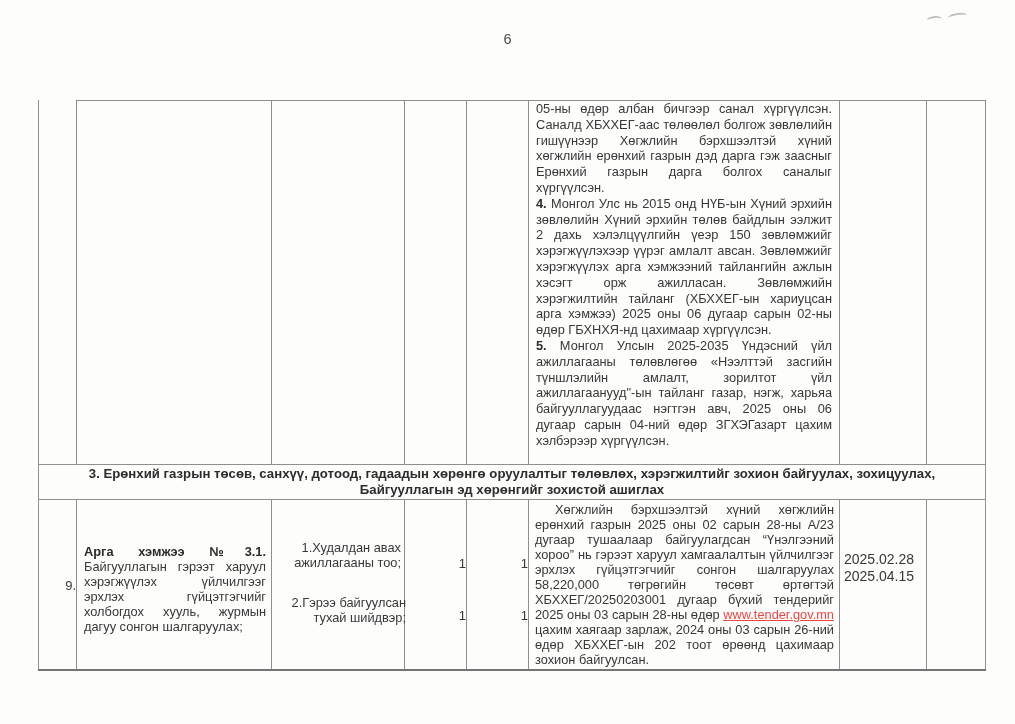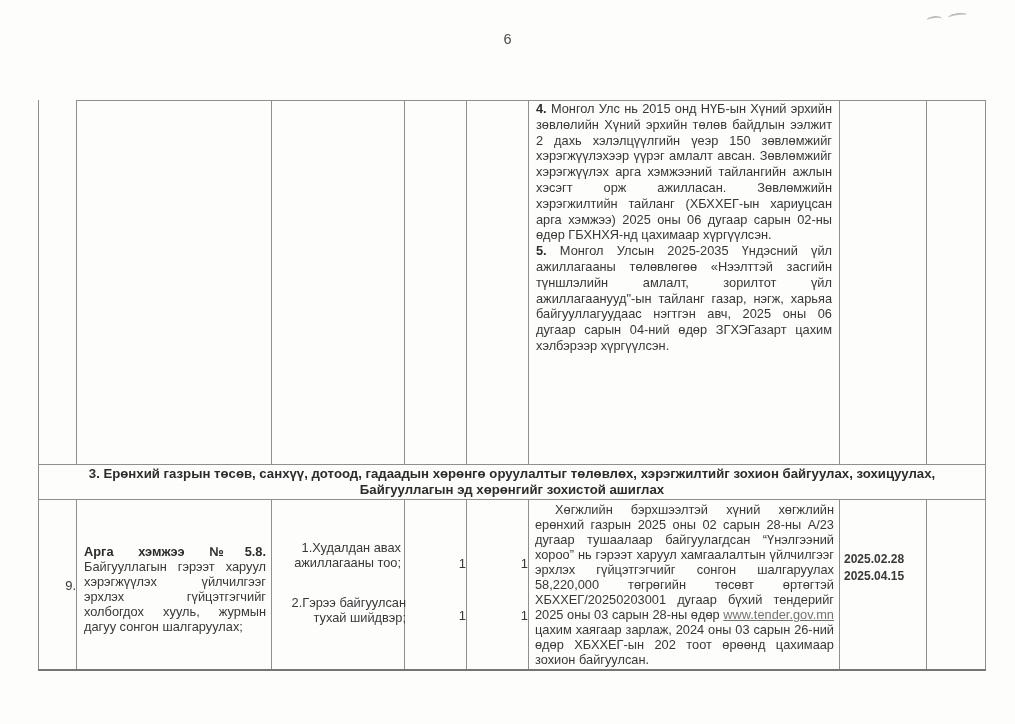--- a/index.html
+++ b/index.html
@@ -37,22 +37,22 @@
   .ctr{text-align:right;}
   .b{font-weight:700;color:#2c2c2c;}
   .sec-header{
     font-weight:700;font-size:13.2px;line-height:16.4px;
     color:#2c2c2c;text-align:center;
   }
   .result-text{line-height:15.05px;text-indent:20px;}
   .desc-text{line-height:15.1px;}
   .ind{line-height:15.4px;}
   .one{font-size:13px;}
-  .dates{line-height:16.5px;font-size:12px;font-weight:bold;}
-  .lnk{color:#737373;text-decoration:underline;cursor:pointer;}
+  .dates{line-height:16.5px;font-size:14px;}
+  .lnk{color:#ef4444;text-decoration:underline;cursor:pointer;}
 </style>
 </head>
 <body>
 
 <div class="page">
 
   <div class="page-number">6</div>
 
   <div class="hand-mark">
     <div class="hand-stroke" style="left:927px;top:16px;width:15px;transform:rotate(-6deg);"></div>
@@ -77,30 +77,31 @@
     <div class="vl" style="left:926px;top:100px;height:364px;"></div>
     <div class="vl" style="left:926px;top:499px;height:171px;"></div>
     <div class="vl" style="left:985px;top:100px;height:570px;"></div>
 
     <div class="hl" style="left:76px;top:100px;width:910px;"></div>
     <div class="hl" style="left:38px;top:464px;width:948px;"></div>
     <div class="hl" style="left:38px;top:499px;width:948px;"></div>
     <div class="hl thick" style="left:38px;top:669px;width:948px;"></div>
 
     <div class="cell just" style="left:536px;top:101px;width:296px;height:362px;">
+      <p><span>05-ны өдөр албан бичгээр санал хүргүүлсэн. Саналд ХБХХЕГ-аас төлөөлөл болгож зөвлөлийн гишүүнээр Хөгжлийн бэрхшээлтэй хүний хөгжлийн ерөнхий газрын дэд дарга гэж заасныг Ерөнхий газрын дарга болгох саналыг хүргүүлсэн.</span></p>
       <p><span class="b">4.</span><span> Монгол Улс нь 2015 онд НҮБ-ын Хүний эрхийн зөвлөлийн Хүний эрхийн төлөв байдлын ээлжит 2 дахь хэлэлцүүлгийн үеэр 150 зөвлөмжийг хэрэгжүүлэхээр үүрэг амлалт авсан. Зөвлөмжийг хэрэгжүүлэх арга хэмжээний тайлангийн ажлын хэсэгт орж ажилласан. Зөвлөмжийн хэрэгжилтийн тайланг (ХБХХЕГ-ын хариуцсан арга хэмжээ) 2025 оны 06 дугаар сарын 02-ны өдөр ГБХНХЯ-нд цахимаар хүргүүлсэн.</span></p>
       <p><span class="b">5.</span><span> Монгол Улсын 2025-2035 Үндэсний үйл ажиллагааны төлөвлөгөө «Нээлттэй засгийн түншлэлийн амлалт, зорилтот үйл ажиллагаанууд"-ын тайланг газар, нэгж, харьяа байгууллагуудаас нэгтгэн авч, 2025 оны 06 дугаар сарын 04-ний өдөр ЗГХЭГазарт цахим хэлбэрээр хүргүүлсэн.</span></p>
     </div>
 
     <div class="cell sec-header" style="left:44px;top:466px;width:936px;height:33px;">3. Ерөнхий газрын төсөв, санхүү, дотоод, гадаадын хөрөнгө оруулалтыг төлөвлөх, хэрэгжилтийг зохион байгуулах, зохицуулах, Байгууллагын эд хөрөнгийг зохистой ашиглах</div>
 
     <div class="cell ctr one" style="left:38px;top:578px;width:38px;">9.</div>
 
     <div class="cell just desc-text" style="left:84px;top:544px;width:182px;height:110px;">
-      <span class="b">Арга хэмжээ №5.8.</span><span> Байгууллагын гэрээт харуул хэрэгжүүлэх үйлчилгээг эрхлэх гүйцэтгэгчийг холбогдох хууль, журмын дагуу сонгон шалгаруулах;</span>
+      <span class="b">Арга хэмжээ №3.1.</span><span> Байгууллагын гэрээт харуул хэрэгжүүлэх үйлчилгээг эрхлэх гүйцэтгэгчийг холбогдох хууль, журмын дагуу сонгон шалгаруулах;</span>
     </div>
 
     <div class="cell ctr ind" style="left:273px;top:540px;width:128px;">1.Худалдан авах ажиллагааны тоо;</div>
     <div class="cell ctr ind" style="left:278px;top:595px;width:128px;">2.Гэрээ байгуулсан тухай шийдвэр;</div>
 
     <div class="cell ctr one" style="left:404px;top:556px;width:62px;">1</div>
     <div class="cell ctr one" style="left:404px;top:608px;width:62px;">1</div>
     <div class="cell ctr one" style="left:466px;top:556px;width:62px;">1</div>
     <div class="cell ctr one" style="left:466px;top:608px;width:62px;">1</div>
 

